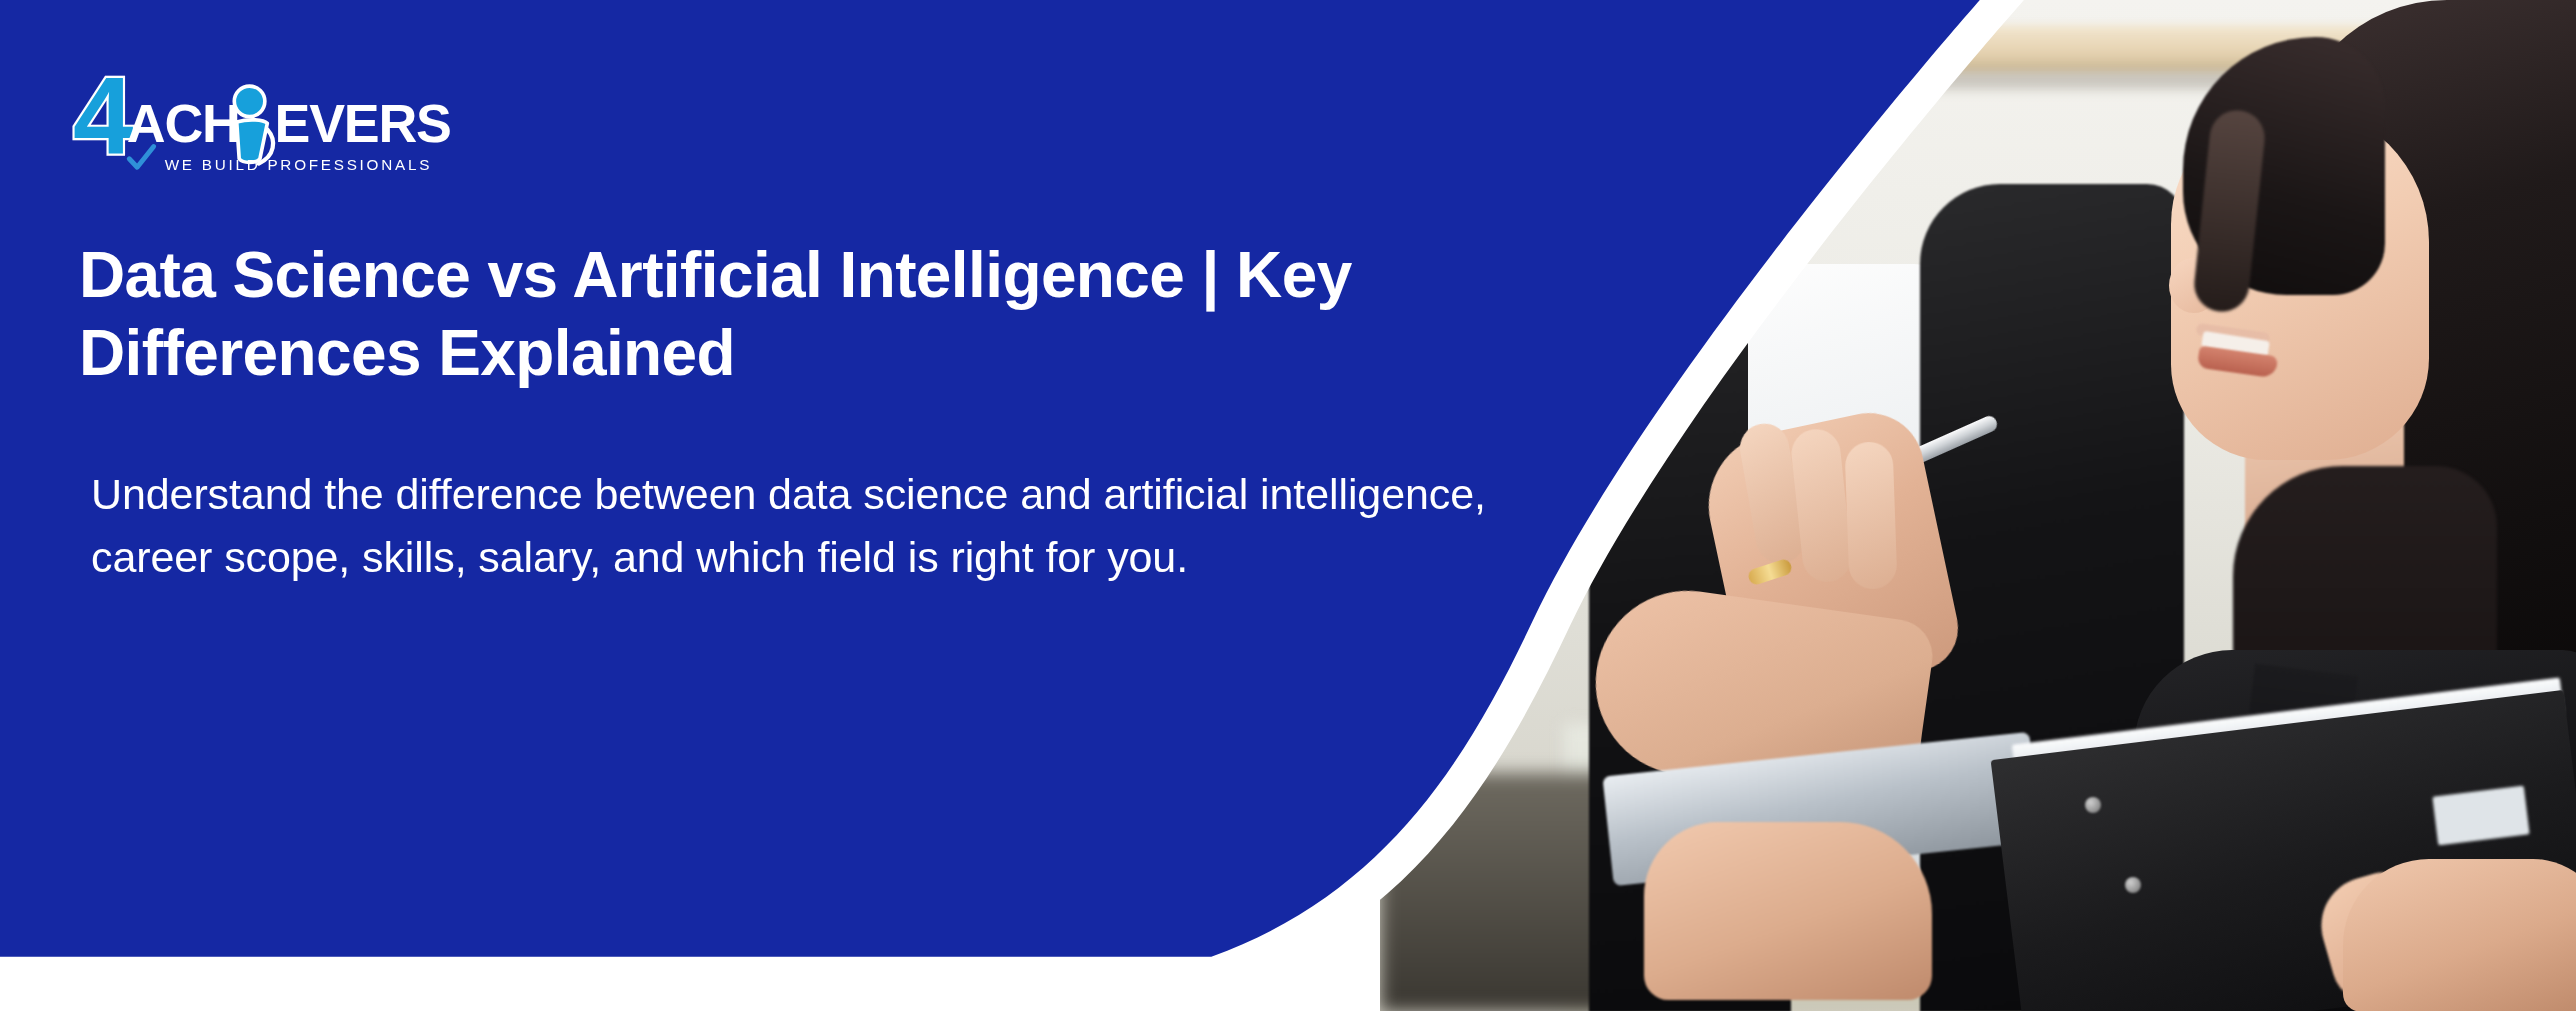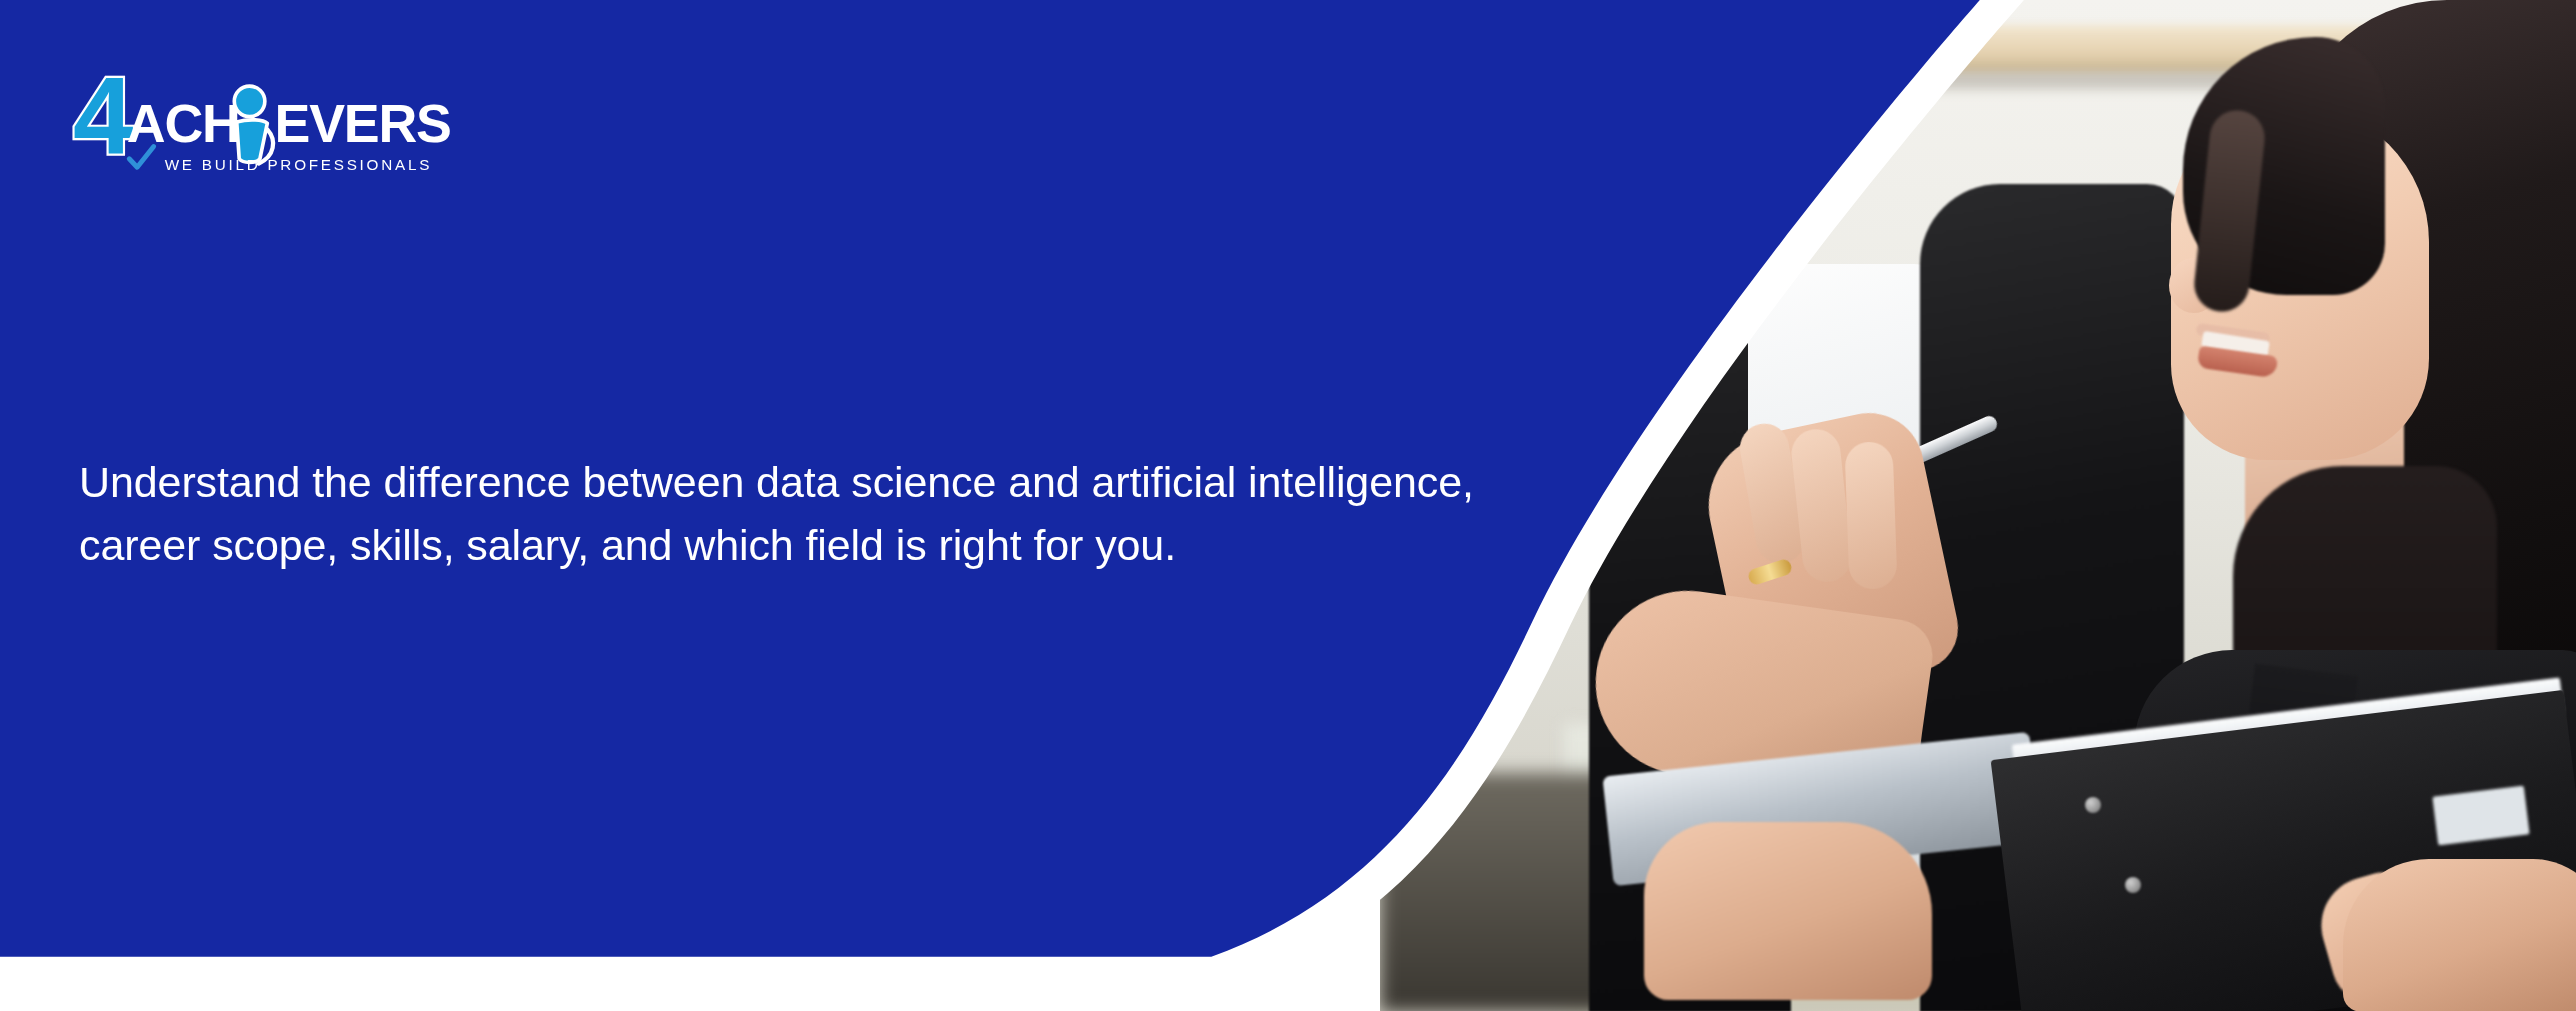--- a/index.html
+++ b/index.html
@@ -309,21 +309,21 @@
     position: absolute;
     left: 79px;
     top: 451px;
     width: 1429px;
     color: #ffffff;
     font-size: 43px;
     line-height: 1.46;
     font-weight: 400;
     letter-spacing: -0.1px;
     font-family: "Liberation Sans", sans-serif;
-    margin: 0;
+    margin: 12px;
   }
 </style>
 </head>
 <body>
 
 <div class="banner">
 
   <div class="photo">
     <div class="photo-scene">
       <div class="bg-wall"></div>
@@ -417,18 +417,19 @@
         <text x="330" y="132" font-family="Liberation Sans, sans-serif" font-size="88" font-weight="700" fill="#ffffff" letter-spacing="-2">EVERS</text>
 
         <g>
           <path d="M92,160 L105,174 L132,140" fill="none" stroke="#2F90D8" stroke-width="8" stroke-linecap="round" stroke-linejoin="round"></path>
         </g>
 
         <text x="150" y="178" font-family="Liberation Sans, sans-serif" font-size="25" font-weight="400" fill="#ffffff" letter-spacing="4.5">WE BUILD PROFESSIONALS</text>
       </svg>
     </div>
 
+    <h1 class="headline">Data Science vs Artificial Intelligence | Key Differences Explained</h1>
 
     <p class="subtitle">Understand the difference between data science and artificial intelligence, career scope, skills, salary, and which field is right for you.</p>
 
   </div>
 </div>
 
 
 </body></html>

